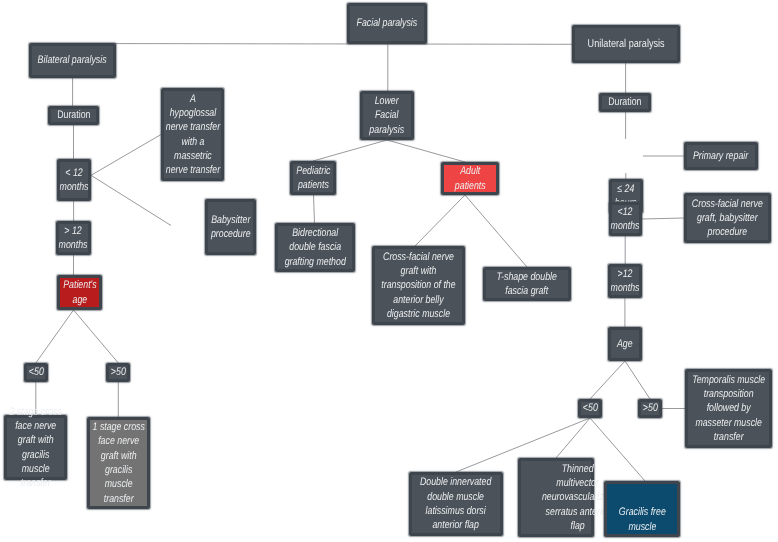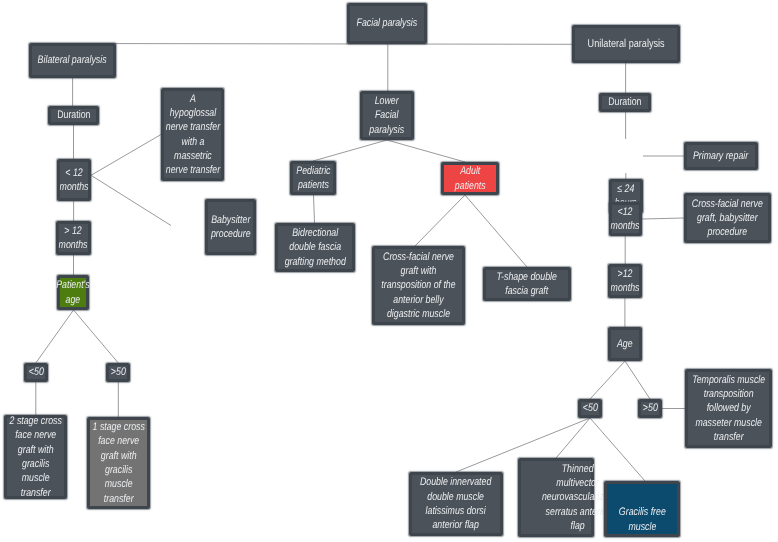--- a/index.html
+++ b/index.html
@@ -80,31 +80,31 @@
 nerve transfer</span>
       </div>
   <div class="node" style="left: 171px; top: 199px; width: 51px; height: 56px; font-size: 11px; background: rgb(75, 82, 89); border-color: rgb(62, 69, 76); color: rgb(236, 238, 240); margin-left: 34px;">
         <span>Babysitter
 procedure</span>
       </div>
   <div class="node" style="left: 56px; top: 221px; width: 35px; height: 34px; font-size: 11px; background: rgb(75, 82, 89); border-color: rgb(62, 69, 76); color: rgb(236, 238, 240);">
         <span>&gt; 12
 months</span>
       </div>
-  <div class="node" style="left: 57px; top: 275px; width: 32px; height: 35px; font-size: 11px; background: #4d7c0f; border-color: rgb(62, 69, 76); color: rgb(236, 238, 240);">
+  <div class="node" style="left: 57px; top: 275px; width: 45px; height: 35px; font-size: 11px; background: #b91c1c; border-color: rgb(62, 69, 76); color: rgb(236, 238, 240);">
         <span>Patient's
 age</span>
       </div>
   <div class="node" style="left: 24px; top: 363px; width: 24px; height: 19px; font-size: 11px; background: rgb(75, 82, 89); border-color: rgb(62, 69, 76); color: rgb(236, 238, 240);">
         <span>&lt;50</span>
       </div>
   <div class="node" style="left: 106px; top: 363px; width: 24px; height: 19px; font-size: 11px; background: rgb(75, 82, 89); border-color: rgb(62, 69, 76); color: rgb(236, 238, 240);">
         <span>&gt;50</span>
       </div>
-  <div class="node" style="left: 4px; top: 415px; width: 63px; height: 84px; font-size: 11px; background: rgb(75, 82, 89); border-color: rgb(62, 69, 76); color: rgb(236, 238, 240);">
+  <div class="node" style="left: 4px; top: 415px; width: 63px; height: 65px; font-size: 11px; background: rgb(75, 82, 89); border-color: rgb(62, 69, 76); color: rgb(236, 238, 240);">
         <span>2 stage cross
 face nerve
 graft with
 gracilis
 muscle
 transfer</span>
       </div>
   <div class="node" style="left: 87px; top: 417px; width: 63px; height: 92px; font-size: 11px; background: #737373; border-color: rgb(62, 69, 76); color: rgb(236, 238, 240);">
         <span>1 stage cross
 face nerve

